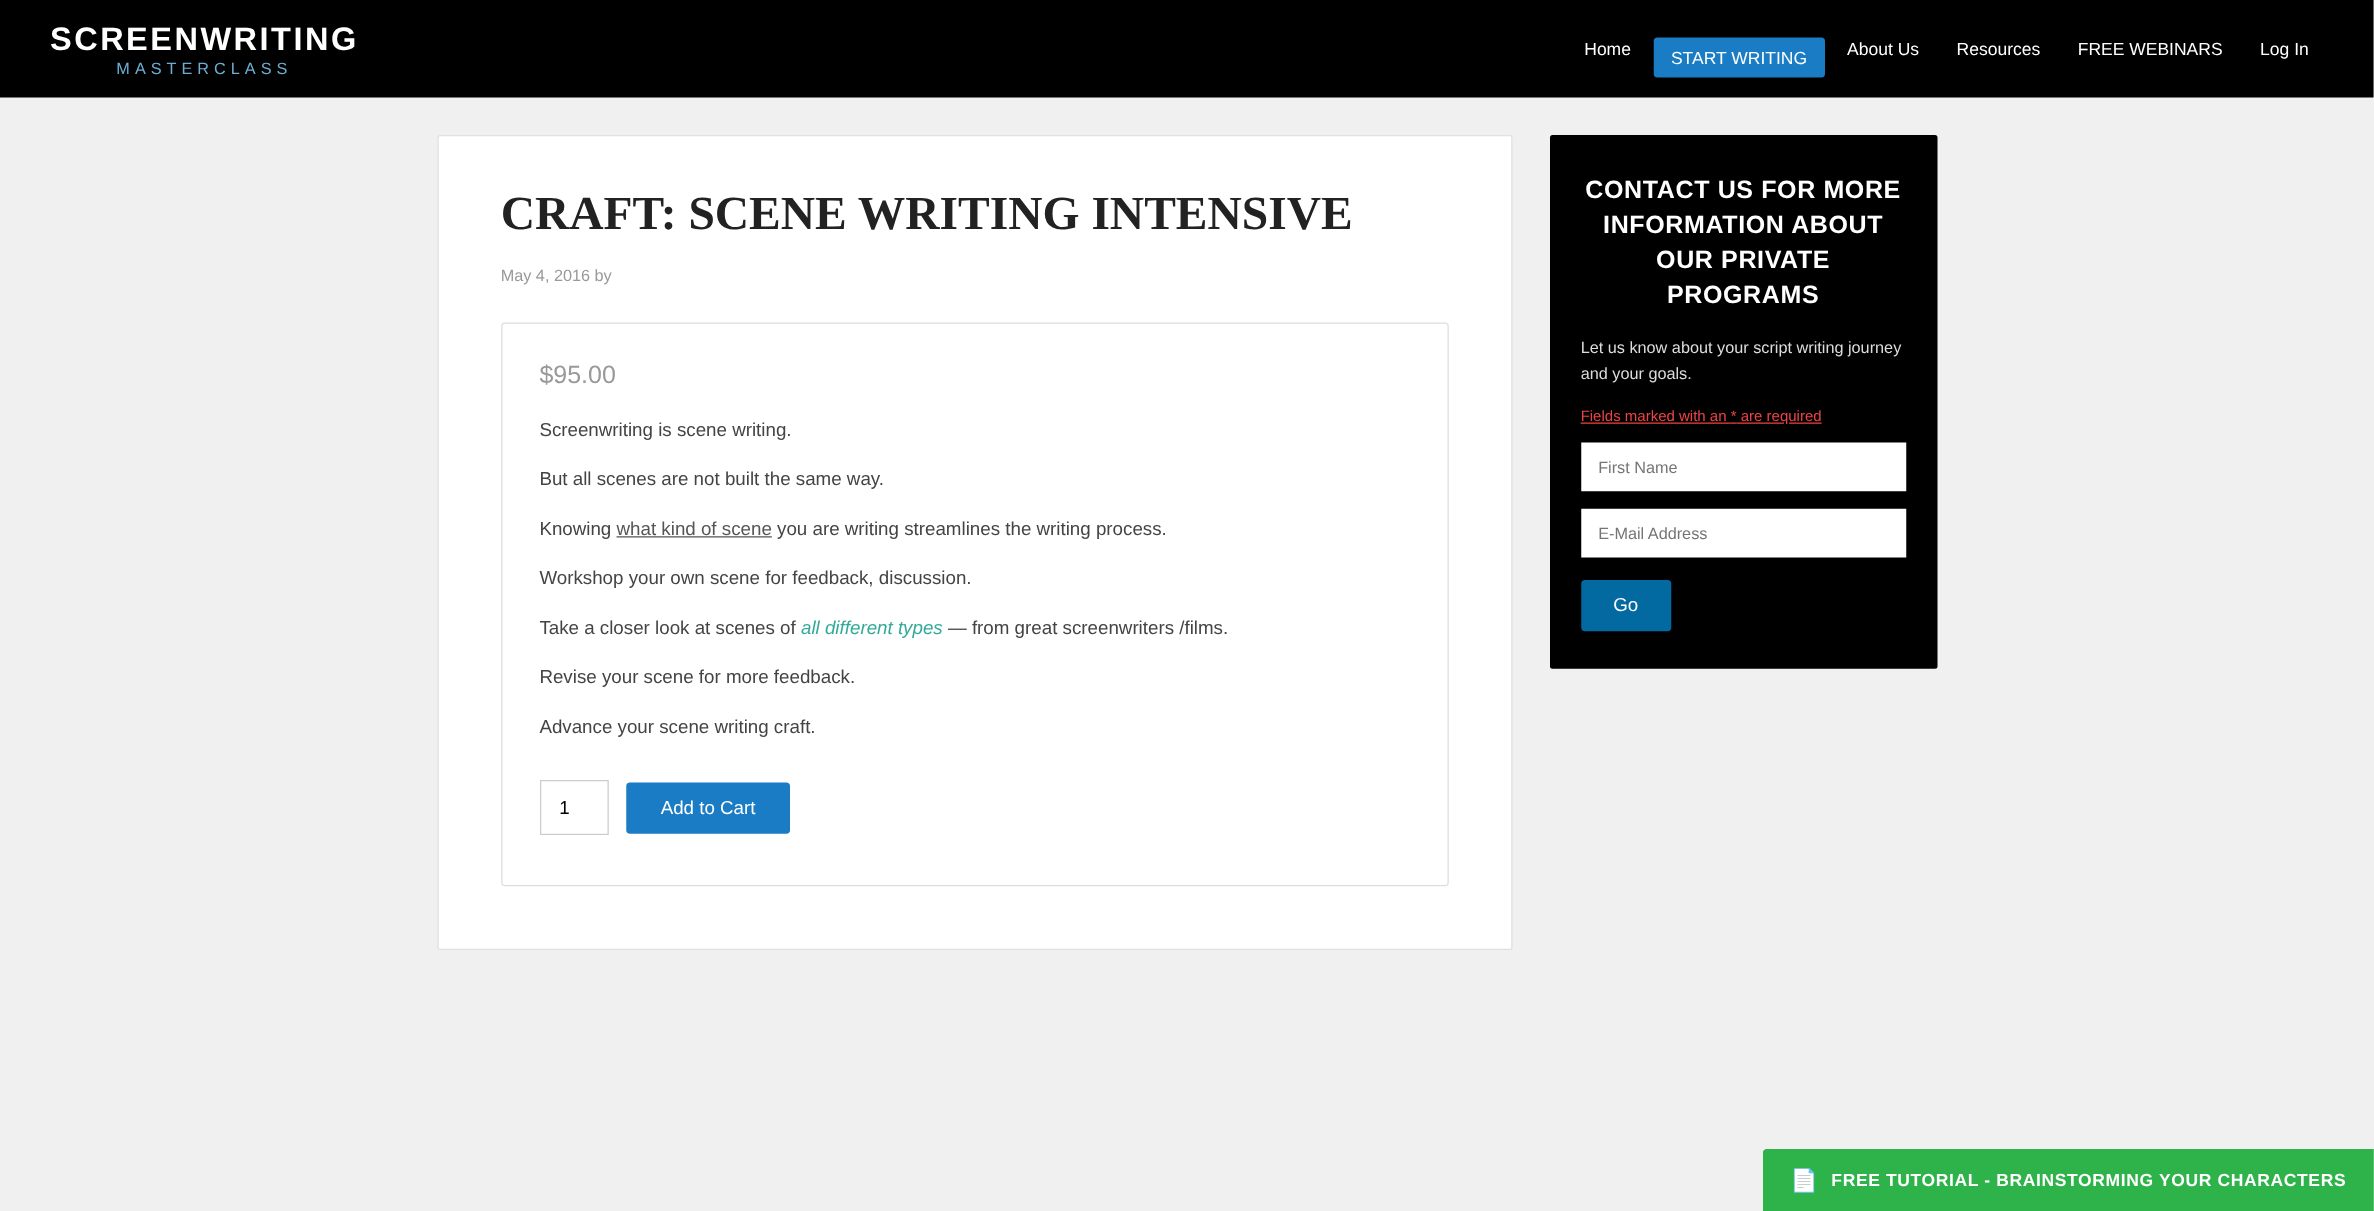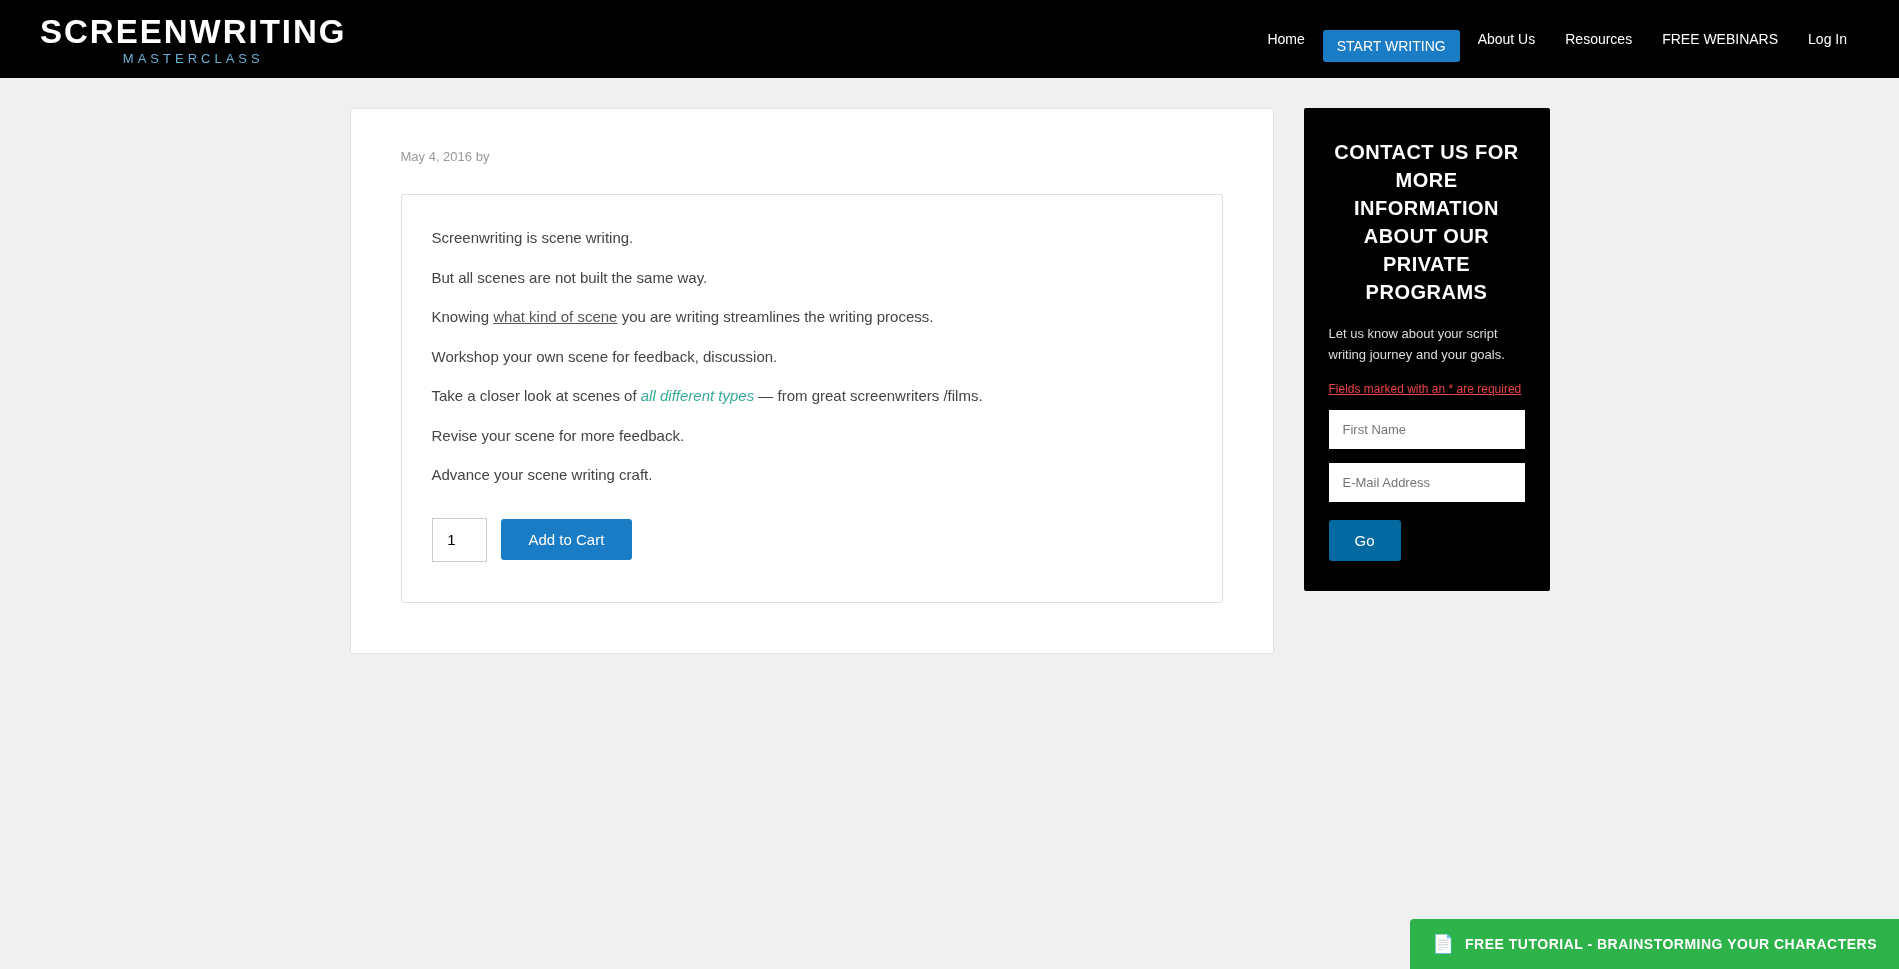--- a/index.html
+++ b/index.html
@@ -14,21 +14,21 @@
       justify-content: space-between;
       padding: 0 40px;
     }
     .logo-area {
       display: flex;
       flex-direction: column;
       align-items: center;
     }
     .logo-main {
       color: #fff;
-      font-size: 33px;
+      font-size: 26px;
       font-weight: 700;
       font-family: Arial, sans-serif;
       letter-spacing: 2px;
     }
     .logo-sub {
       color: #6ab0d4;
       font-size: 13px;
       letter-spacing: 4px;
       font-family: Arial, sans-serif;
     }
@@ -127,21 +127,21 @@
       border: none;
       padding: 12px 28px;
       font-size: 15px;
       font-family: Arial, sans-serif;
       cursor: pointer;
       border-radius: 3px;
     }
 
     
     .sidebar {
-      width: 246px;
+      width: 310px;
       flex-shrink: 0;
     }
     .contact-widget {
       background: #000;
       color: #fff;
       padding: 30px 25px;
       border-radius: 2px;
     }
     .contact-widget-title {
       font-size: 20px;
@@ -228,23 +228,25 @@
     <a class="nav-item">About Us</a>
     <a class="nav-item">Resources</a>
     <a class="nav-item">FREE WEBINARS</a>
     <a class="nav-item">Log In</a>
   </nav>
 </header>
 
 <div class="main-content">
 
   <article class="article-card">
+    <h1 class="article-title">CRAFT: SCENE WRITING INTENSIVE</h1>
     <div class="article-meta">May 4, 2016 by</div>
 
     <div class="product-box">
+      <div class="product-price">$95.00</div>
 
       <p class="product-desc">Screenwriting is scene writing.</p>
       <p class="product-desc">But all scenes are not built the same way.</p>
       <p class="product-desc">
         <span>Knowing </span><a href="#">what kind of scene</a><span> you are writing streamlines the writing process.</span>
       </p>
       <p class="product-desc">Workshop your own scene for feedback, discussion.</p>
       <p class="product-desc">
         <span>Take a closer look at scenes of </span><span style="color:#3a9; font-style:italic;">all different types</span><span> — from great screenwriters /films.</span>
       </p>

